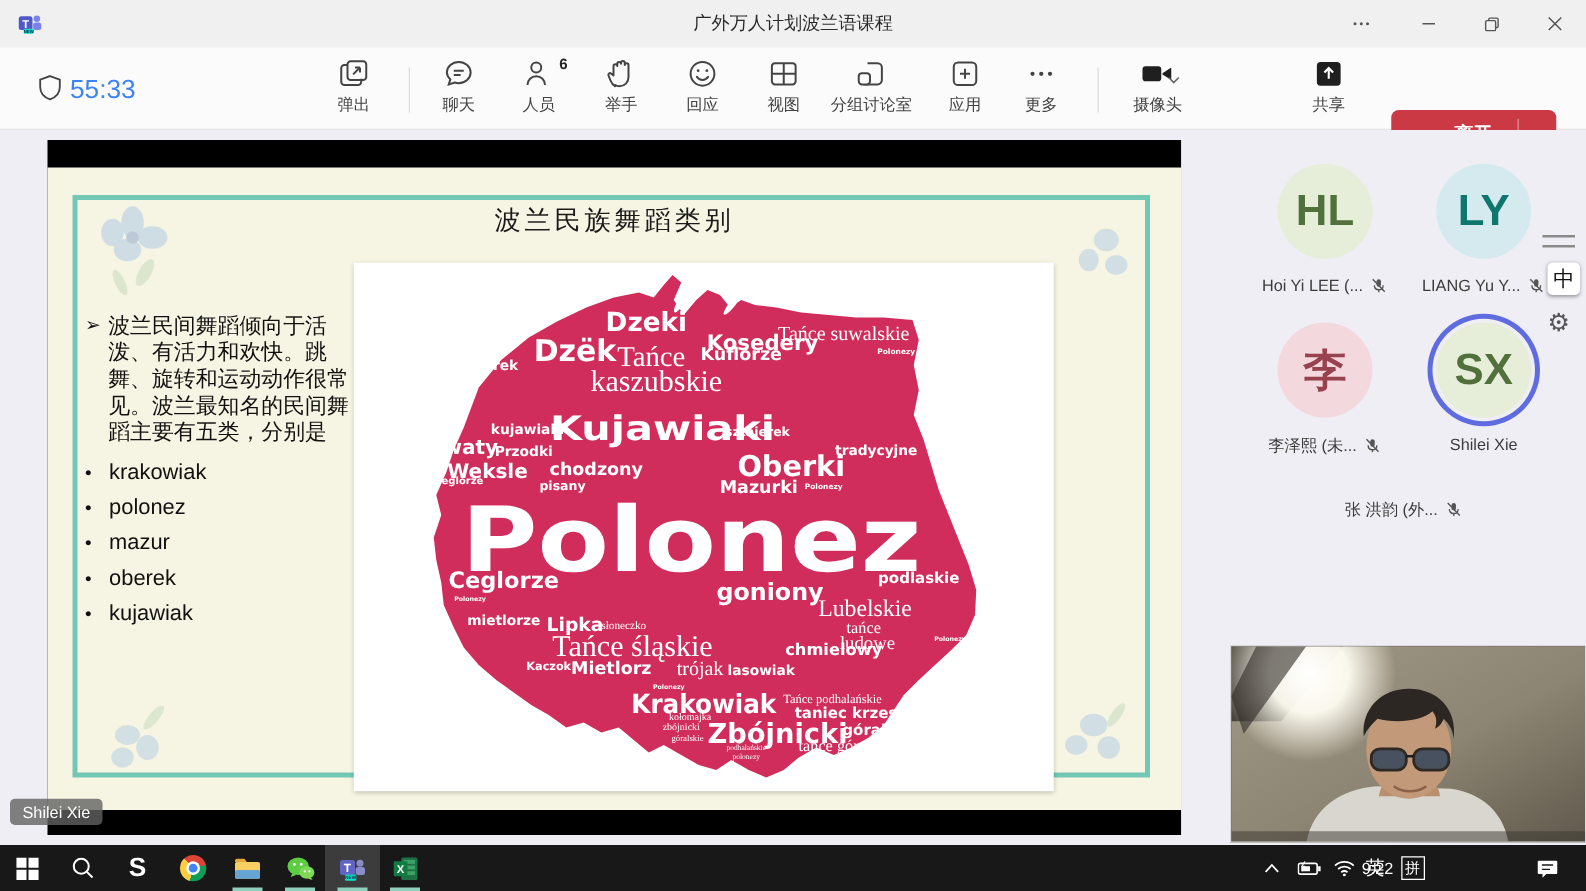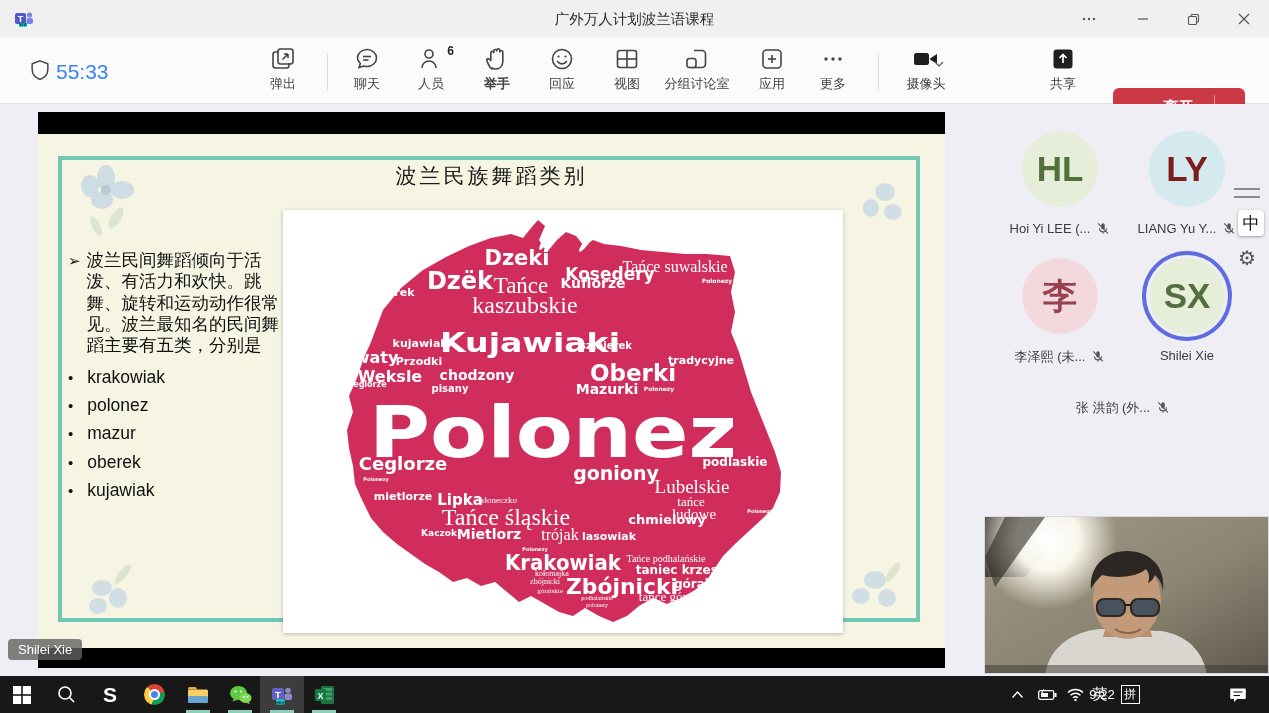--- a/index.html
+++ b/index.html
@@ -142,21 +142,21 @@
       <div style="position:relative;">
         <svg width="26" height="26" viewBox="0 0 26 26">
           <circle cx="11" cy="8" r="4" fill="none" stroke="#444" stroke-width="1.6"></circle>
           <path d="M4 22c0-4 3.1-7 7-7s7 3 7 7" fill="none" stroke="#444" stroke-width="1.6"></path>
         </svg>
         <span class="badge6">6</span>
       </div>
       <span class="tb-lbl">人员</span>
     </div>
 
-    <div class="tb-btn" style="left:467px;width:60px;font-weight:bold;">
+    <div class="tb-btn" style="left:467px;width:60px;">
       <svg width="26" height="26" viewBox="0 0 26 26">
         <path d="M8.2 23c-2-1-3-2.5-3.8-4.6l-1.6-4c-.5-1.3.9-2.4 2-1.6l2 1.6V6.8a1.5 1.5 0 013 0V5a1.5 1.5 0 013 0v-.8a1.5 1.5 0 013 0V6a1.5 1.5 0 013 0v9.5c0 4.5-3 7.5-7.3 7.5-1.2 0-2.3-.3-3.3-1z" fill="none" stroke="#444" stroke-width="1.6" stroke-linejoin="round"></path>
       </svg>
       <span class="tb-lbl">举手</span>
     </div>
 
     <div class="tb-btn" style="left:532px;width:60px;">
       <svg width="26" height="26" viewBox="0 0 26 26">
         <circle cx="13" cy="13" r="9.5" fill="none" stroke="#444" stroke-width="1.6"></circle>
         <circle cx="9.5" cy="10.5" r="1.1" fill="#444"></circle>
@@ -391,21 +391,21 @@
           <span>Hoi Yi LEE (...</span>
         <svg class="mic-muted" width="14" height="14" viewBox="0 0 16 16">
             <rect x="6" y="1.5" width="4" height="7" rx="2" fill="#555"></rect>
             <path d="M4 7c0 2.6 1.6 4.2 4 4.2S12 9.6 12 7" fill="none" stroke="#555" stroke-width="1.2"></path>
             <line x1="8" y1="11.2" x2="8" y2="13.5" stroke="#555" stroke-width="1.2"></line>
             <line x1="2.5" y1="1.5" x2="13.5" y2="13" stroke="#555" stroke-width="1.3"></line>
           </svg>
       </div>
     </div>
     <div class="p-tile" style="left:177px;top:27px;">
-      <div class="avatar" style="background: rgb(213, 234, 238); color: #7f1d1d;">LY</div>
+      <div class="avatar" style="background: rgb(213, 234, 238); color: #0f766e;">LY</div>
       <div class="p-name">
           <span>LIANG Yu Y...</span>
         <svg class="mic-muted" width="14" height="14" viewBox="0 0 16 16">
             <rect x="6" y="1.5" width="4" height="7" rx="2" fill="#555"></rect>
             <path d="M4 7c0 2.6 1.6 4.2 4 4.2S12 9.6 12 7" fill="none" stroke="#555" stroke-width="1.2"></path>
             <line x1="8" y1="11.2" x2="8" y2="13.5" stroke="#555" stroke-width="1.2"></line>
             <line x1="2.5" y1="1.5" x2="13.5" y2="13" stroke="#555" stroke-width="1.3"></line>
           </svg>
       </div>
     </div>

